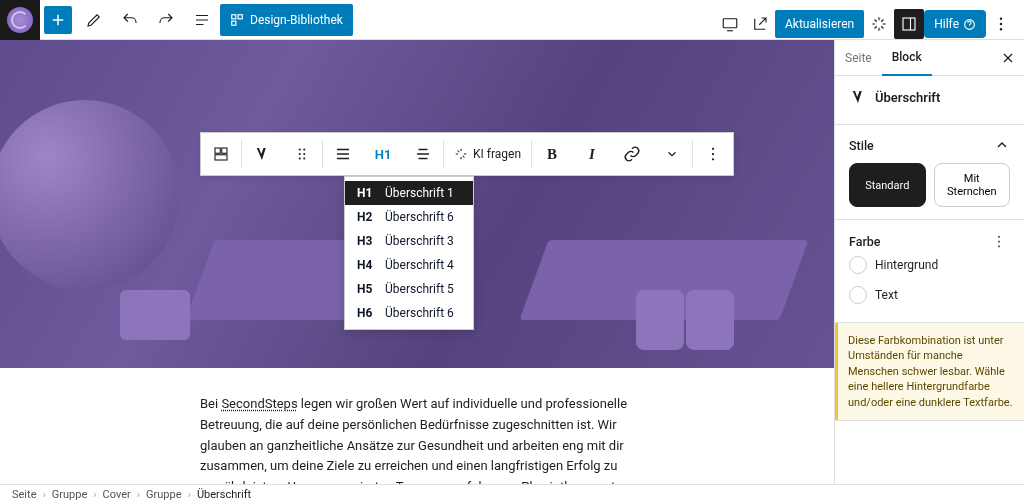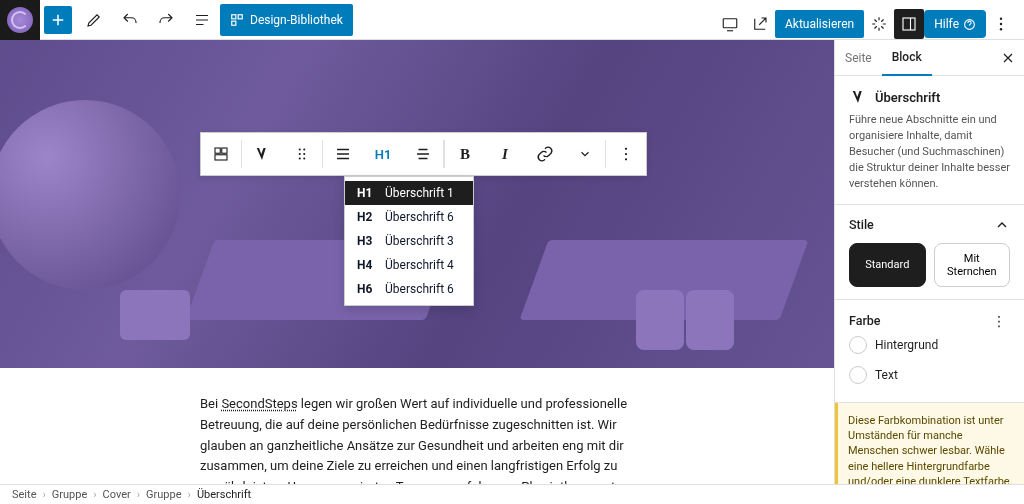--- a/index.html
+++ b/index.html
@@ -215,20 +215,26 @@
             <path d="M4 6h16M4 12h16M4 18h16"></path>
           </svg>
         </div>
       <div class="bt-btn h1">H1</div>
       <div class="bt-btn">
           <svg width="18" height="18" viewBox="0 0 24 24" fill="none" stroke="currentColor" stroke-width="1.8">
             <path d="M6 6h12M4 12h16M6 18h12"></path>
           </svg>
         </div>
       <div class="bt-sep"></div>
+      <div class="bt-btn wide">
+        <svg width="14" height="14" viewBox="0 0 24 24" fill="none" stroke="currentColor" stroke-width="1.8">
+            <path d="M12 3v4M12 17v4M3 12h4M17 12h4M6 6l3 3M15 15l3 3"></path>
+          </svg>
+        <span>KI fragen</span>
+      </div>
       <div class="bt-sep"></div>
       <div class="bt-btn" style="font-family:Georgia;font-weight:700;font-size:15px;">B</div>
       <div class="bt-btn" style="font-family:Georgia;font-style:italic;font-size:15px;">I</div>
       <div class="bt-btn">
           <svg width="18" height="18" viewBox="0 0 24 24" fill="none" stroke="currentColor" stroke-width="1.8">
             <path d="M10 14a5 5 0 007 0l3-3a5 5 0 00-7-7l-1 1M14 10a5 5 0 00-7 0l-3 3a5 5 0 007 7l1-1"></path>
           </svg>
         </div>
       <div class="bt-btn">
           <svg width="14" height="14" viewBox="0 0 24 24" fill="none" stroke="currentColor" stroke-width="2">
@@ -254,20 +260,24 @@
           <span class="tag">H2</span>
           <span>Überschrift 6</span>
         </div>
       <div class="h-item">
           <span class="tag">H3</span>
           <span>Überschrift 3</span>
         </div>
       <div class="h-item">
           <span class="tag">H4</span>
           <span>Überschrift 4</span>
+        </div>
+      <div class="h-item">
+          <span class="tag">H5</span>
+          <span>Überschrift 5</span>
         </div>
       <div class="h-item">
           <span class="tag">H6</span>
           <span>Überschrift 6</span>
         </div>
     </div>
 
     <div class="para-wrap">
       <p class="para">
         <span>Bei </span><span class="u">SecondSteps</span><span> legen wir großen Wert auf individuelle und professionelle Betreuung, die auf deine persönlichen Bedürfnisse zugeschnitten ist. Wir glauben an ganzheitliche Ansätze zur Gesundheit und arbeiten eng mit dir zusammen, um deine Ziele zu erreichen und einen langfristigen Erfolg zu gewährleisten. Unser engagiertes Team von erfahrenen Physiotherapeuten steht dir zur Seite, um dich bei jedem Schritt auf deinem Weg zu mehr</span>
@@ -286,21 +296,20 @@
         </div>
     </div>
 
     <div class="sb-section">
       <div class="sb-block-title">
         <svg width="18" height="18" viewBox="0 0 24 24" fill="currentColor">
             <path d="M5 4h3l3 8 3-8h3L12 20z"></path>
           </svg>
         <span>Überschrift</span>
       </div>
-      <div class="sb-desc">Führe neue Abschnitte ein und organisiere Inhalte, damit Besucher (und Suchmaschinen) die Struktur deiner Inhalte besser verstehen können.</div>
     </div>
 
     <div class="sb-section">
       <div class="sb-head">
         <span>Stile</span>
         <svg width="16" height="16" viewBox="0 0 24 24" fill="none" stroke="currentColor" stroke-width="2">
             <path d="M6 15l6-6 6 6"></path>
           </svg>
       </div>
       <div class="style-row">

